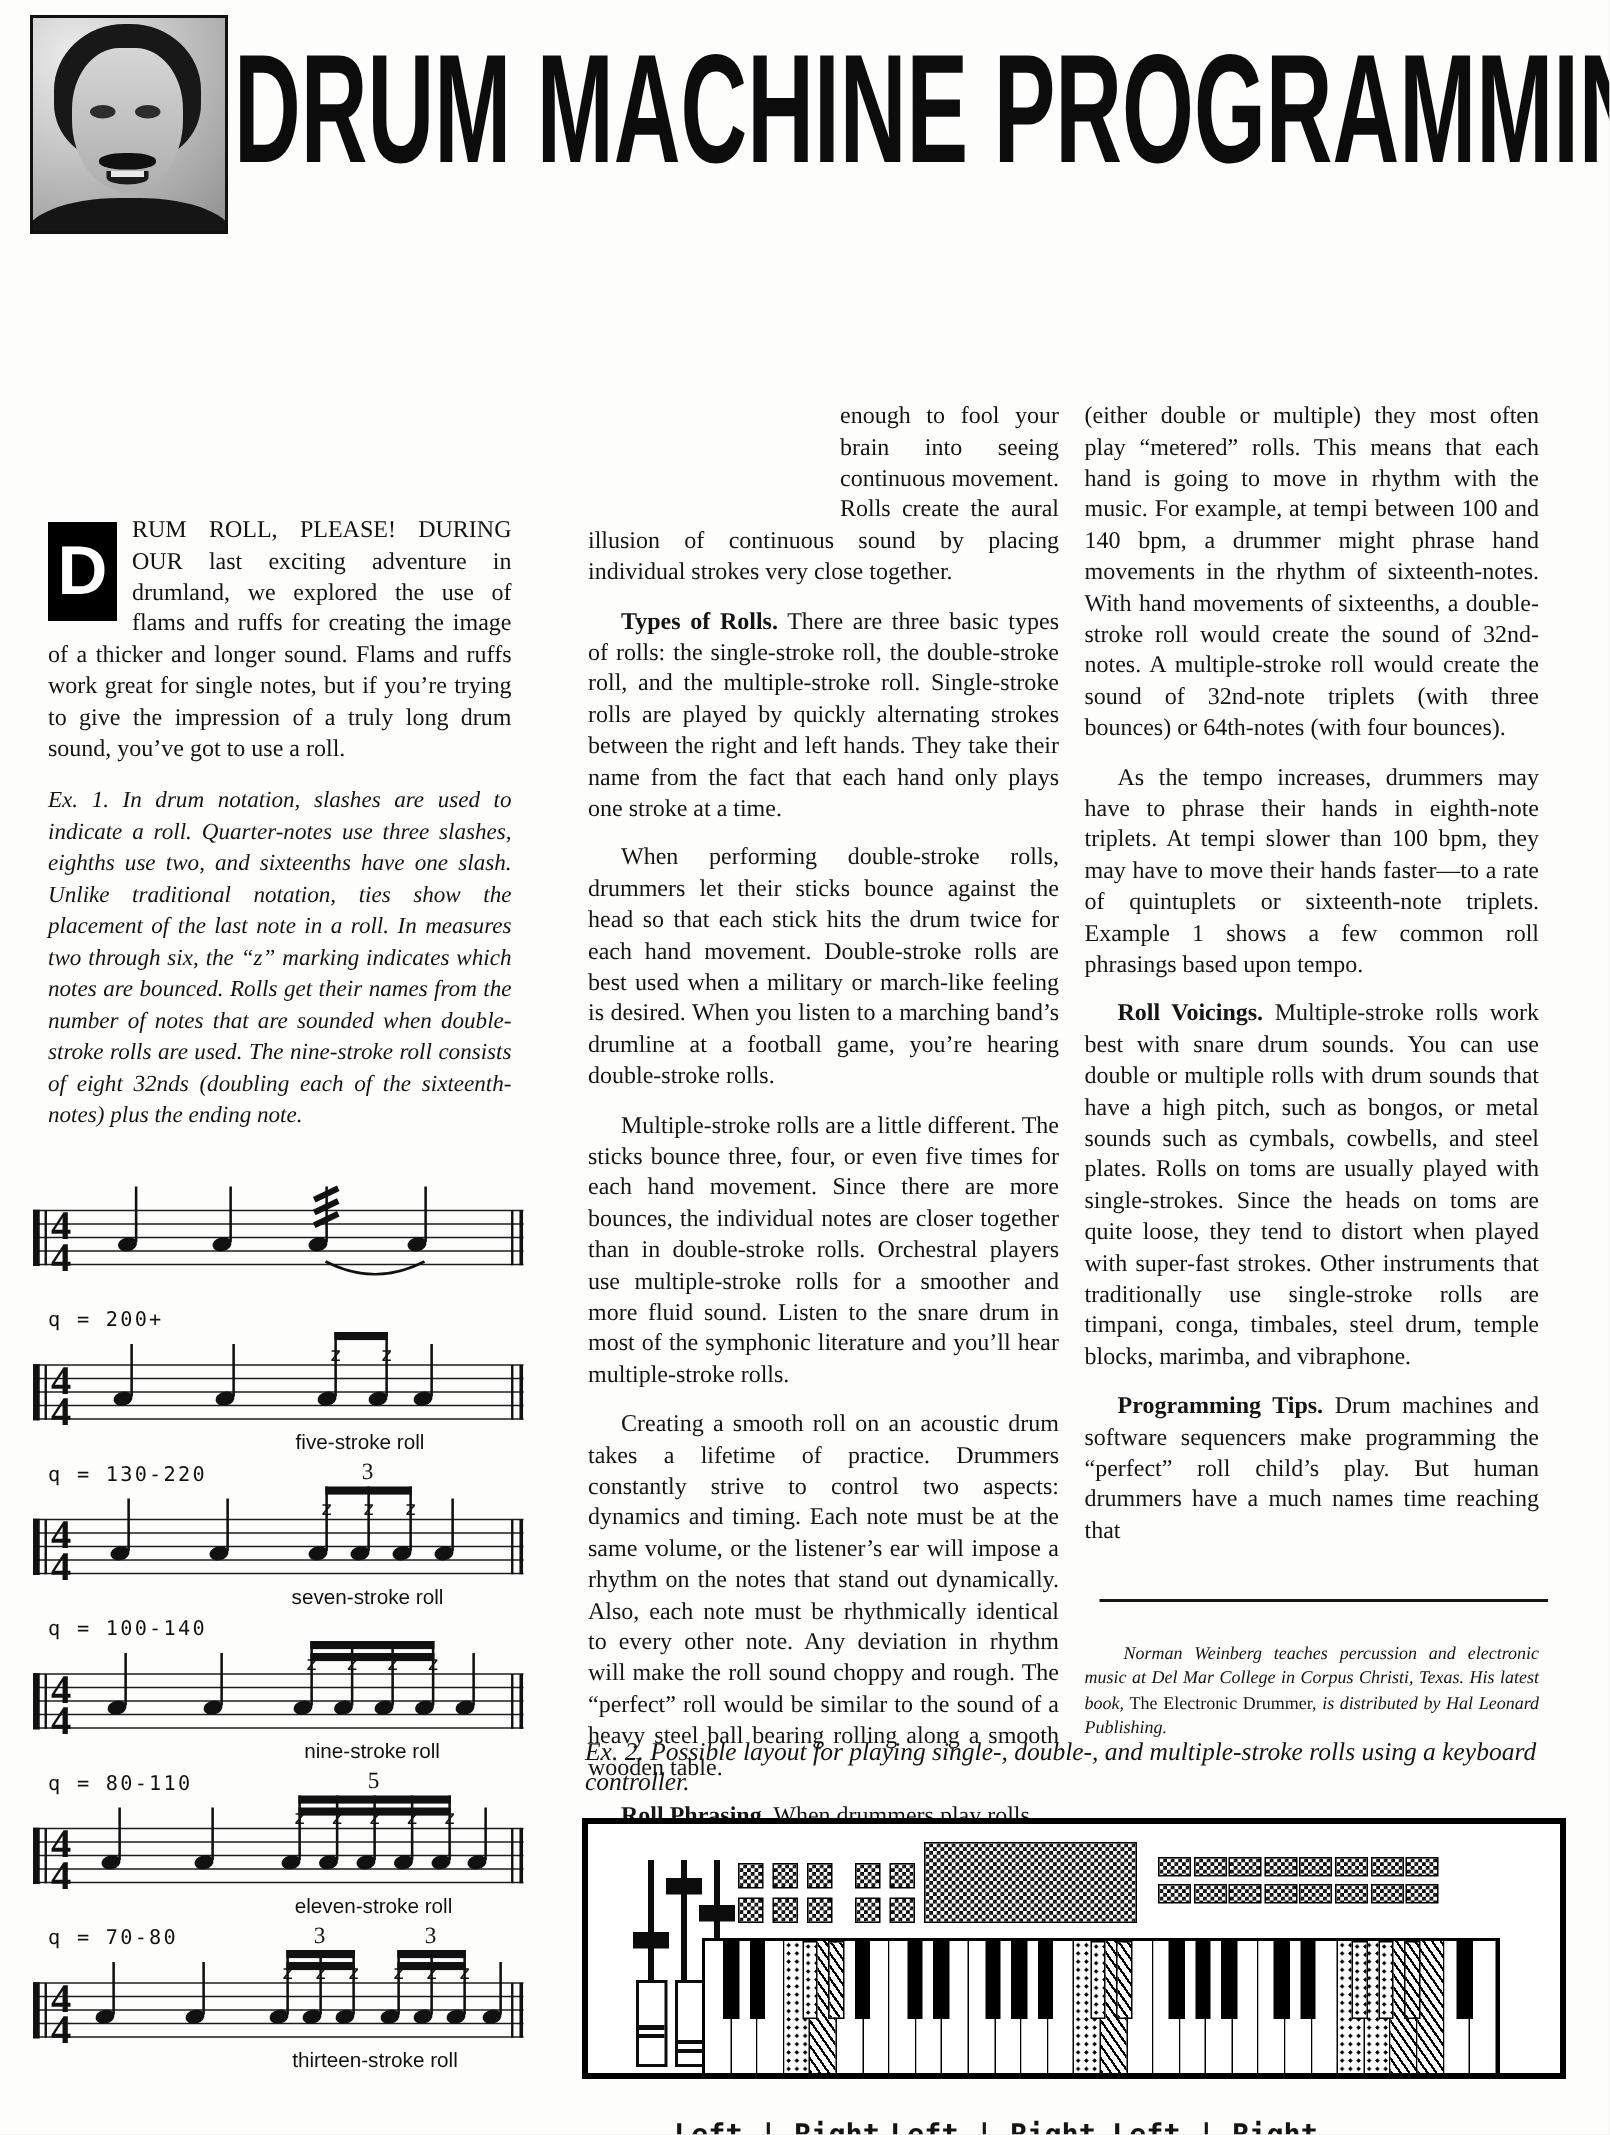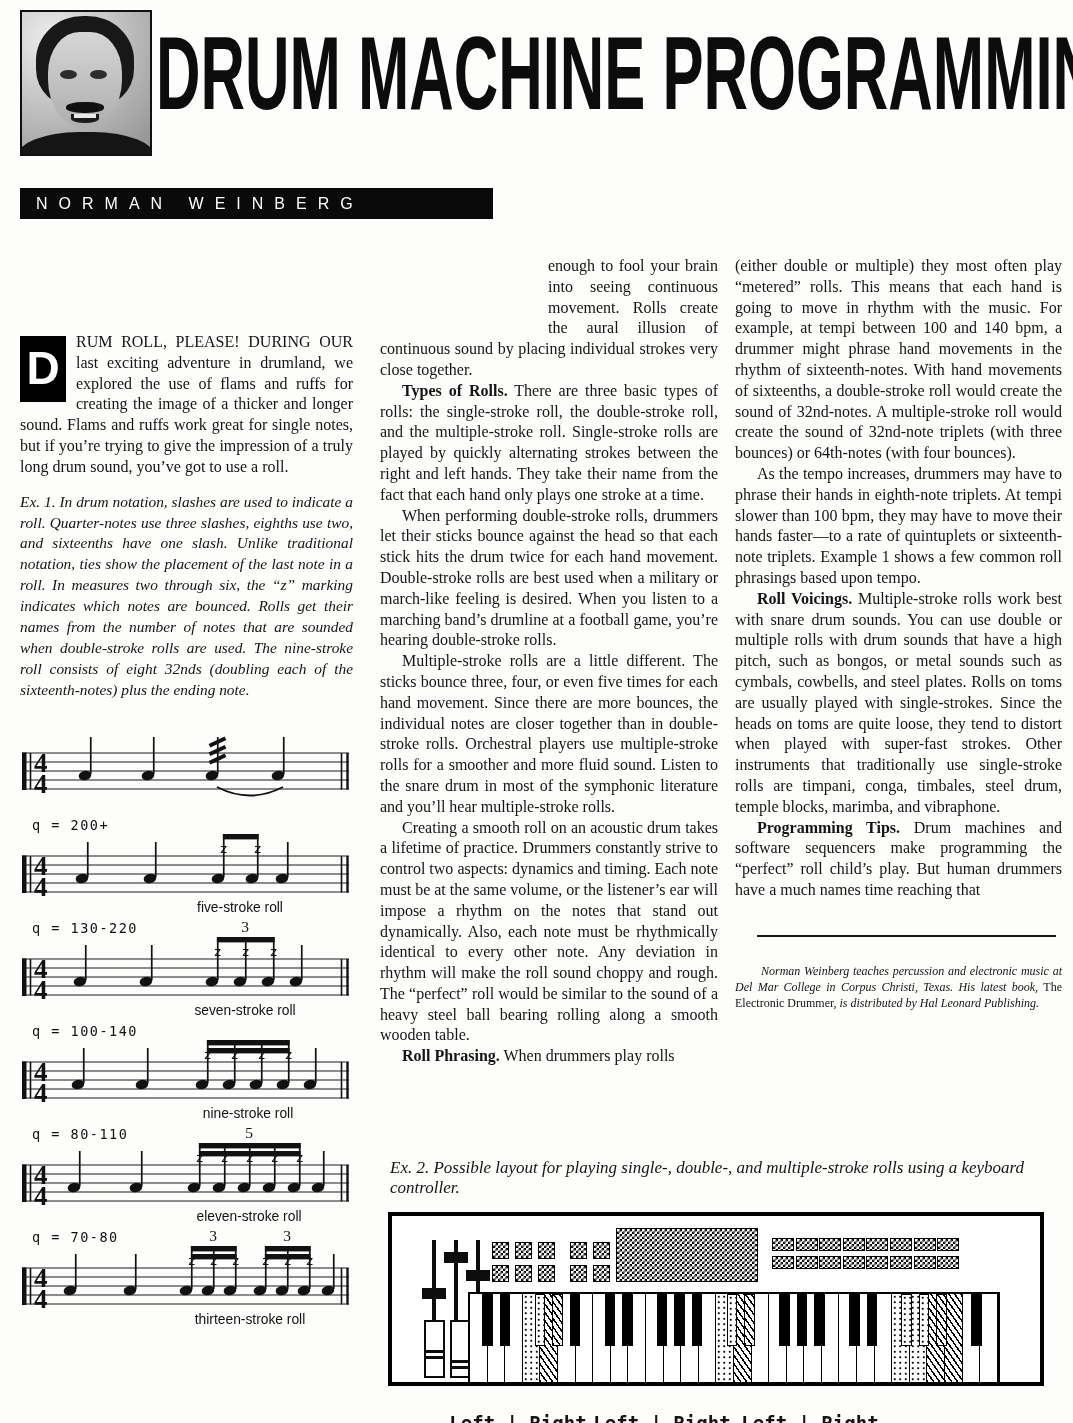--- a/index.html
+++ b/index.html
@@ -23,24 +23,24 @@
          font-family:"Liberation Sans",sans-serif;font-weight:bold;font-size:77px;letter-spacing:0;
          transform:scale(.80,1.34);transform-origin:0 0;color:#0c0c0c}
   .byline-bar{position:absolute;left:20px;top:188px;width:473px;height:31px;background:#0a0a0a}
   .byline-bar span{display:block;padding-left:16px;line-height:32px;color:#fff;
          font-family:"Liberation Sans",sans-serif;font-size:16px;letter-spacing:11px}
   .kicker{position:absolute;left:20px;top:233px;font-family:"Liberation Sans",sans-serif;font-weight:bold;
           font-size:20px;letter-spacing:4.5px;word-spacing:11px;line-height:36px;color:#0c0c0c}
 
   
   .col{position:absolute;font-size:16px;line-height:1.30;text-align:justify}
-  .col p{margin:0}
+  .col p{margin:12px}
   .col1{left:20px;top:332px;width:333px}
   .col2{left:380px;top:256px;width:338px}
-  .col3{left:735px;top:256px;width:327px}
+  .col3{left:711px;top:256px;width:327px}
   .indent{text-indent:22px}
   .lead{font-weight:bold}
   .dropcap{float:left;width:46px;height:66px;margin:4px 10px 2px 0;background:#000;color:#fff;
            font-family:"Liberation Sans",sans-serif;font-weight:bold;font-size:46px;line-height:64px;text-align:center}
   .hang{float:left;width:168px;height:82px}
   .ex1{margin-top:14px !important;font-style:italic;font-size:15.4px;line-height:1.36}
   .continued{margin-top:16px !important;text-align:right;font-style:italic;font-size:15.5px;padding-right:4px}
   .rule{border:none;border-top:2px solid #161616;margin:34px 6px 26px 22px}
   .bio{font-size:12px;line-height:1.36;text-indent:26px}
   .bio .it{font-style:italic}
@@ -90,23 +90,20 @@
     <div class="eye l"></div>
     <div class="eye r"></div>
     <div class="stache"></div>
     <div class="mouth"></div>
     <div class="teeth"></div>
     <div class="shoulders"></div>
   </div>
 
   <h1 class="title">DRUM MACHINE PROGRAMMING</h1>
 
-  <div class="byline-bar">
-    <span>NORMAN WEINBERG</span>
-  </div>
 
 
   <div class="col col1">
     <p><span class="dropcap">D</span><span>RUM ROLL, PLEASE! DURING OUR last exciting adventure in drumland, we explored the use of flams and ruffs for creating the image of a thicker and longer sound. Flams and ruffs work great for single notes, but if you’re trying to give the impression of a truly long drum sound, you’ve got to use a roll.</span></p>
     <p class="ex1">Ex. 1. In drum notation, slashes are used to indicate a roll. Quarter-notes use three slashes, eighths use two, and sixteenths have one slash. Unlike traditional notation, ties show the placement of the last note in a roll. In measures two through six, the “z” marking indicates which notes are bounced. Rolls get their names from the number of notes that are sounded when double-stroke rolls are used. The nine-stroke roll consists of eight 32nds (doubling each of the sixteenth-notes) plus the ending note.</p>
     <div class="staves" id="staves">
         <svg viewBox="0 0 332 100" width="332" height="100">
           <line x1="2" y1="40" x2="329" y2="40" stroke="#1c1c1c" stroke-width="1.1"></line>
           <line x1="2" y1="49" x2="329" y2="49" stroke="#1c1c1c" stroke-width="1.1"></line>
           <line x1="2" y1="58" x2="329" y2="58" stroke="#1c1c1c" stroke-width="1.1"></line>

